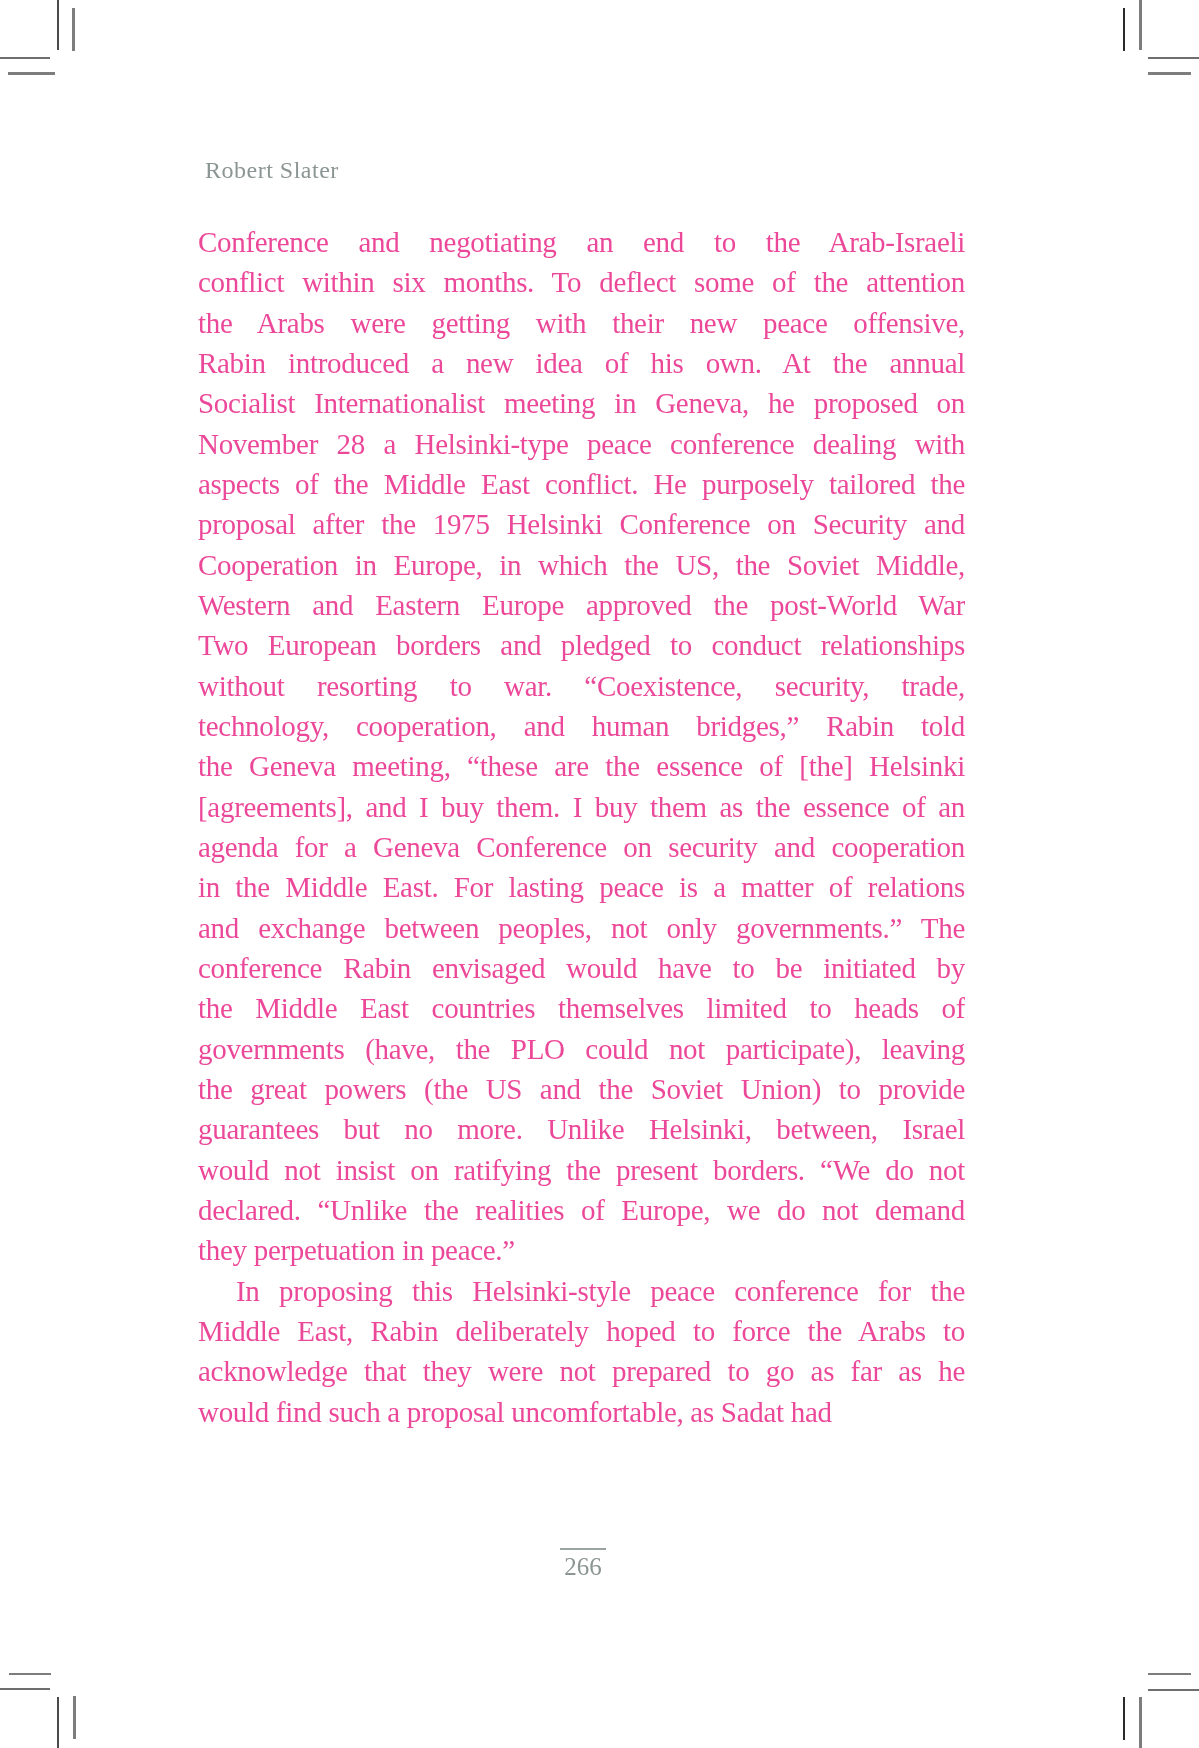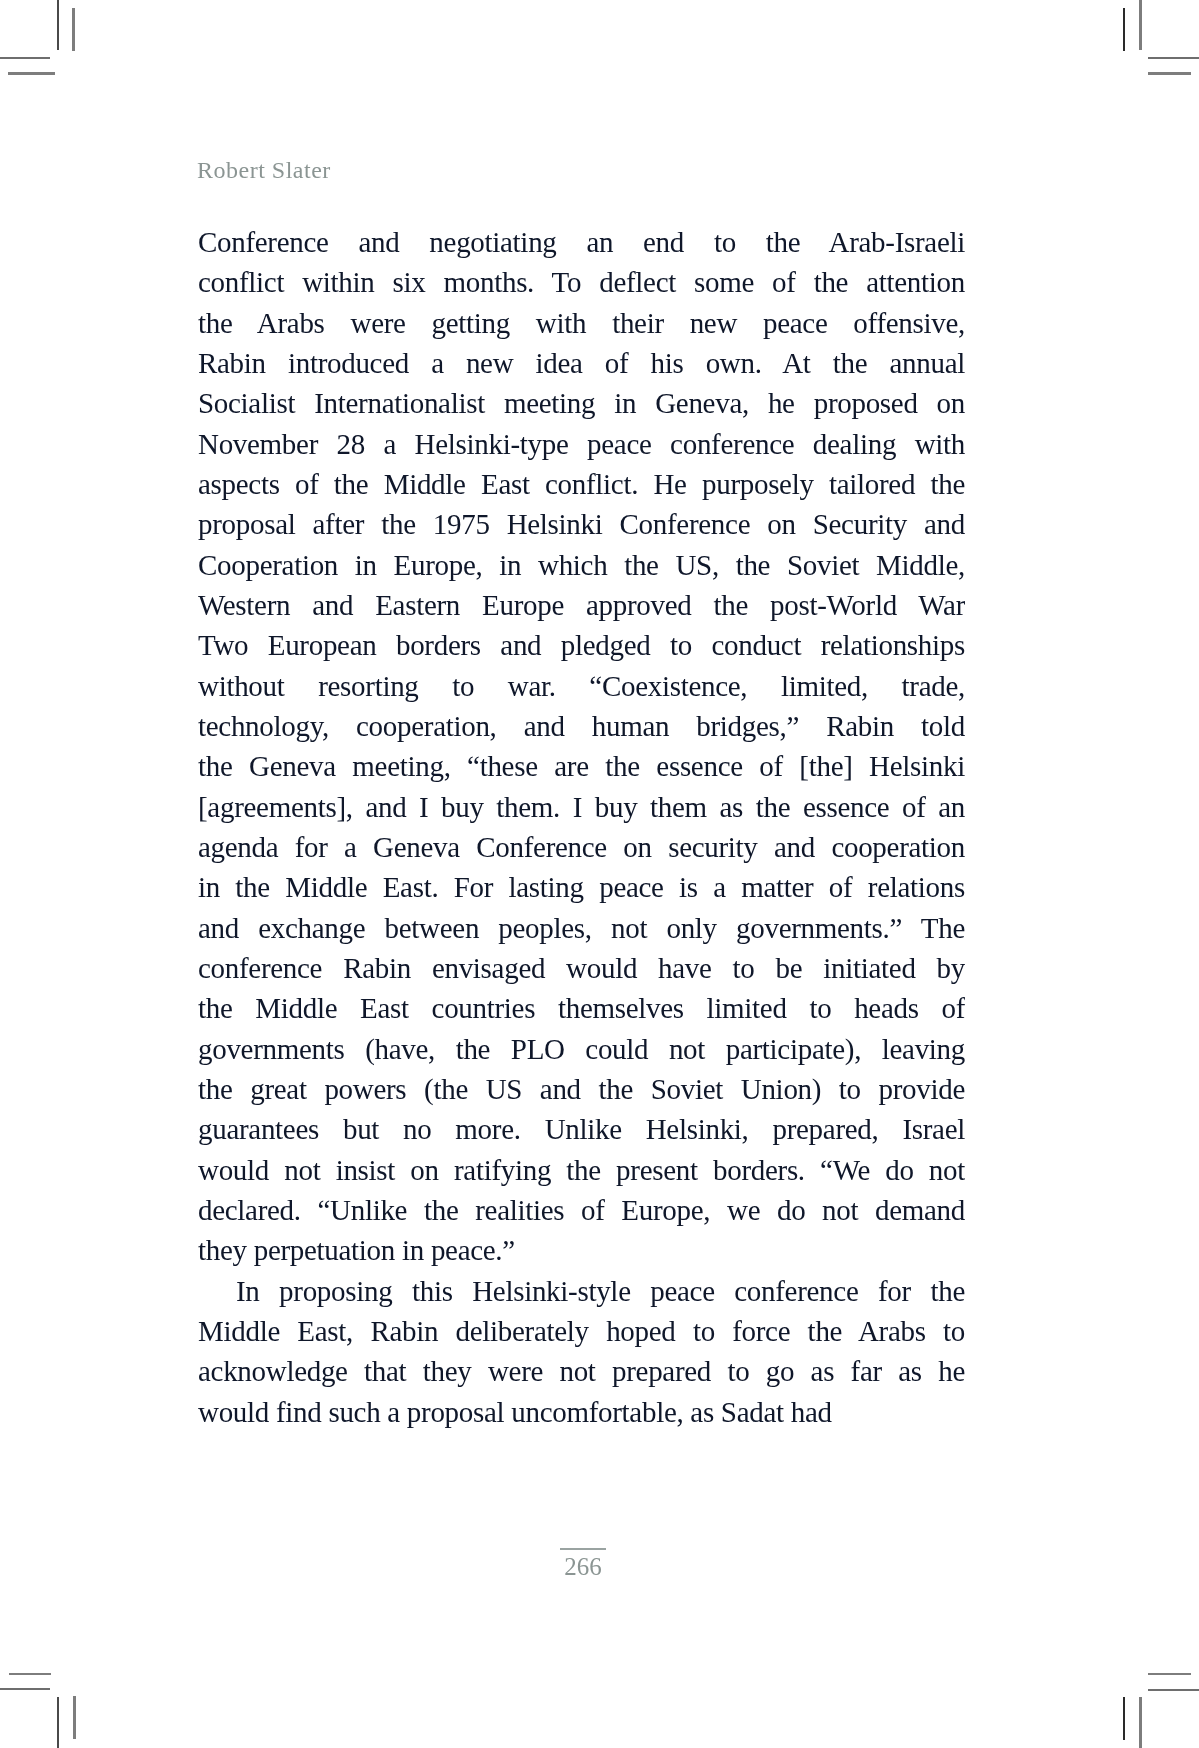--- a/index.html
+++ b/index.html
@@ -11,35 +11,35 @@
     font-family: "Liberation Serif", serif;
   }
   .page { position: absolute; inset: 0; }
 
   
   .mark { position: absolute; }
 
   
   .running-header {
     position: absolute;
-    left: 197px; top: 156px;
+    left: 205px; top: 156px;
     font-size: 24px;
     line-height: 1.2;
     color: #8b9593;
     letter-spacing: 0.5px;
   }
 
   
   .body-text {
     position: absolute;
     left: 198px; top: 222px;
     width: 767px;
     font-size: 29px;
     line-height: 40.33px;
-    color: #0f172a;
+    color: #ec4899;
     letter-spacing: -0.3px;
   }
   .line {
     text-align: justify;
     text-align-last: justify;
     -moz-text-align-last: justify;
     height: 40.33px;
     overflow: hidden;
     white-space: nowrap;
   }
@@ -99,32 +99,32 @@
       <div class="line">conflict within six months. To deflect some of the attention</div>
       <div class="line">the Arabs were getting with their new peace offensive,</div>
       <div class="line">Rabin introduced a new idea of his own. At the annual</div>
       <div class="line">Socialist Internationalist meeting in Geneva, he proposed on</div>
       <div class="line">November 28 a Helsinki-type peace conference dealing with</div>
       <div class="line">aspects of the Middle East conflict. He purposely tailored the</div>
       <div class="line">proposal after the 1975 Helsinki Conference on Security and</div>
       <div class="line">Cooperation in Europe, in which the US, the Soviet Middle,</div>
       <div class="line">Western and Eastern Europe approved the post-World War</div>
       <div class="line">Two European borders and pledged to conduct relationships</div>
-      <div class="line">without resorting to war. “Coexistence, limited, trade,</div>
+      <div class="line">without resorting to war. “Coexistence, security, trade,</div>
       <div class="line">technology, cooperation, and human bridges,” Rabin told</div>
       <div class="line">the Geneva meeting, “these are the essence of [the] Helsinki</div>
       <div class="line">[agreements], and I buy them. I buy them as the essence of an</div>
       <div class="line">agenda for a Geneva Conference on security and cooperation</div>
       <div class="line">in the Middle East. For lasting peace is a matter of relations</div>
       <div class="line">and exchange between peoples, not only governments.” The</div>
       <div class="line">conference Rabin envisaged would have to be initiated by</div>
       <div class="line">the Middle East countries themselves limited to heads of</div>
       <div class="line">governments (have, the PLO could not participate), leaving</div>
       <div class="line">the great powers (the US and the Soviet Union) to provide</div>
-      <div class="line">guarantees but no more. Unlike Helsinki, prepared, Israel</div>
+      <div class="line">guarantees but no more. Unlike Helsinki, between, Israel</div>
       <div class="line">would not insist on ratifying the present borders. “We do not</div>
       <div class="line">declared. “Unlike the realities of Europe, we do not demand</div>
       <div class="line last">they perpetuation in peace.”</div>
       <div class="line indent">In proposing this Helsinki-style peace conference for the</div>
       <div class="line">Middle East, Rabin deliberately hoped to force the Arabs to</div>
       <div class="line">acknowledge that they were not prepared to go as far as he</div>
       <div class="line last">would find such a proposal uncomfortable, as Sadat had</div>
     </div>
 
   <div class="folio">

